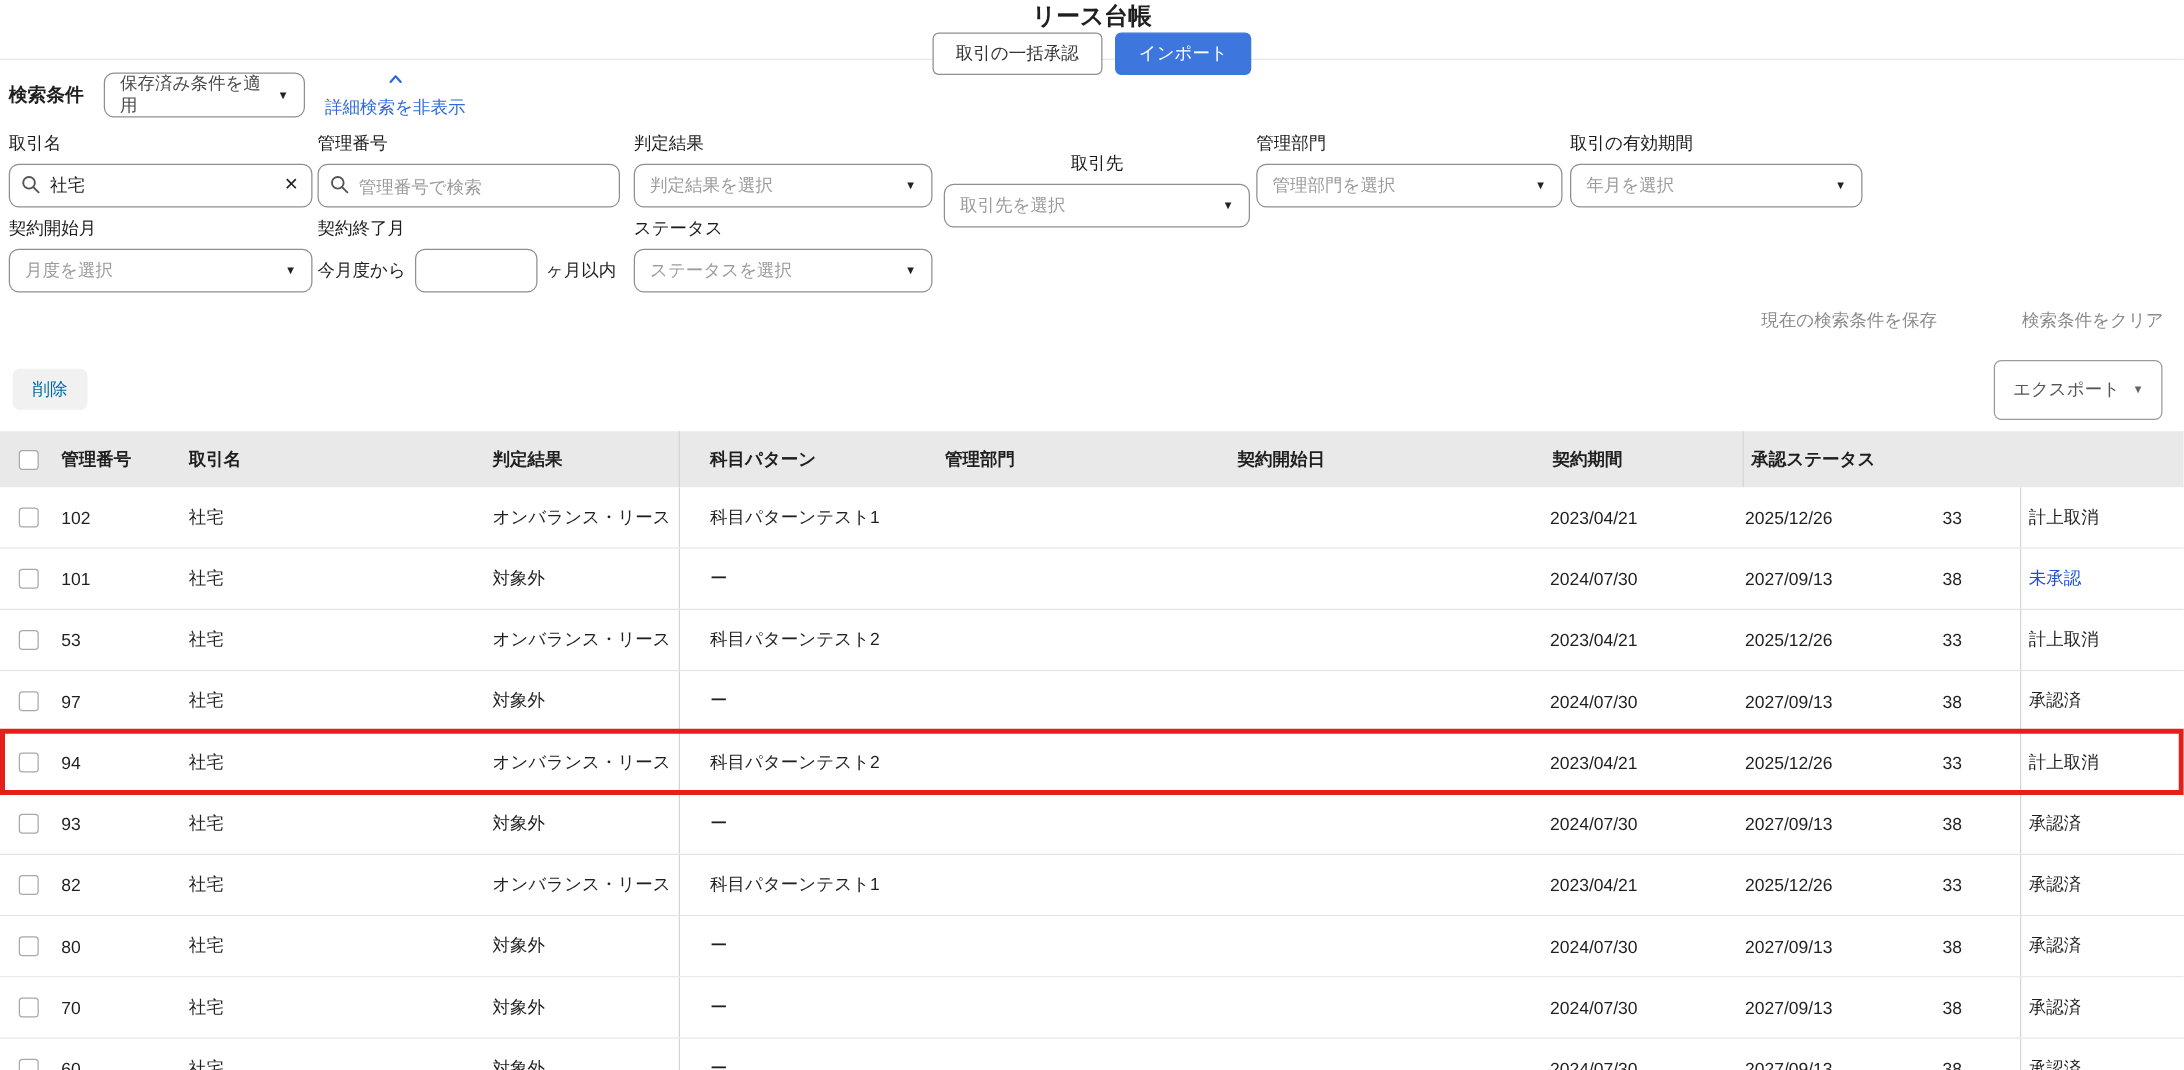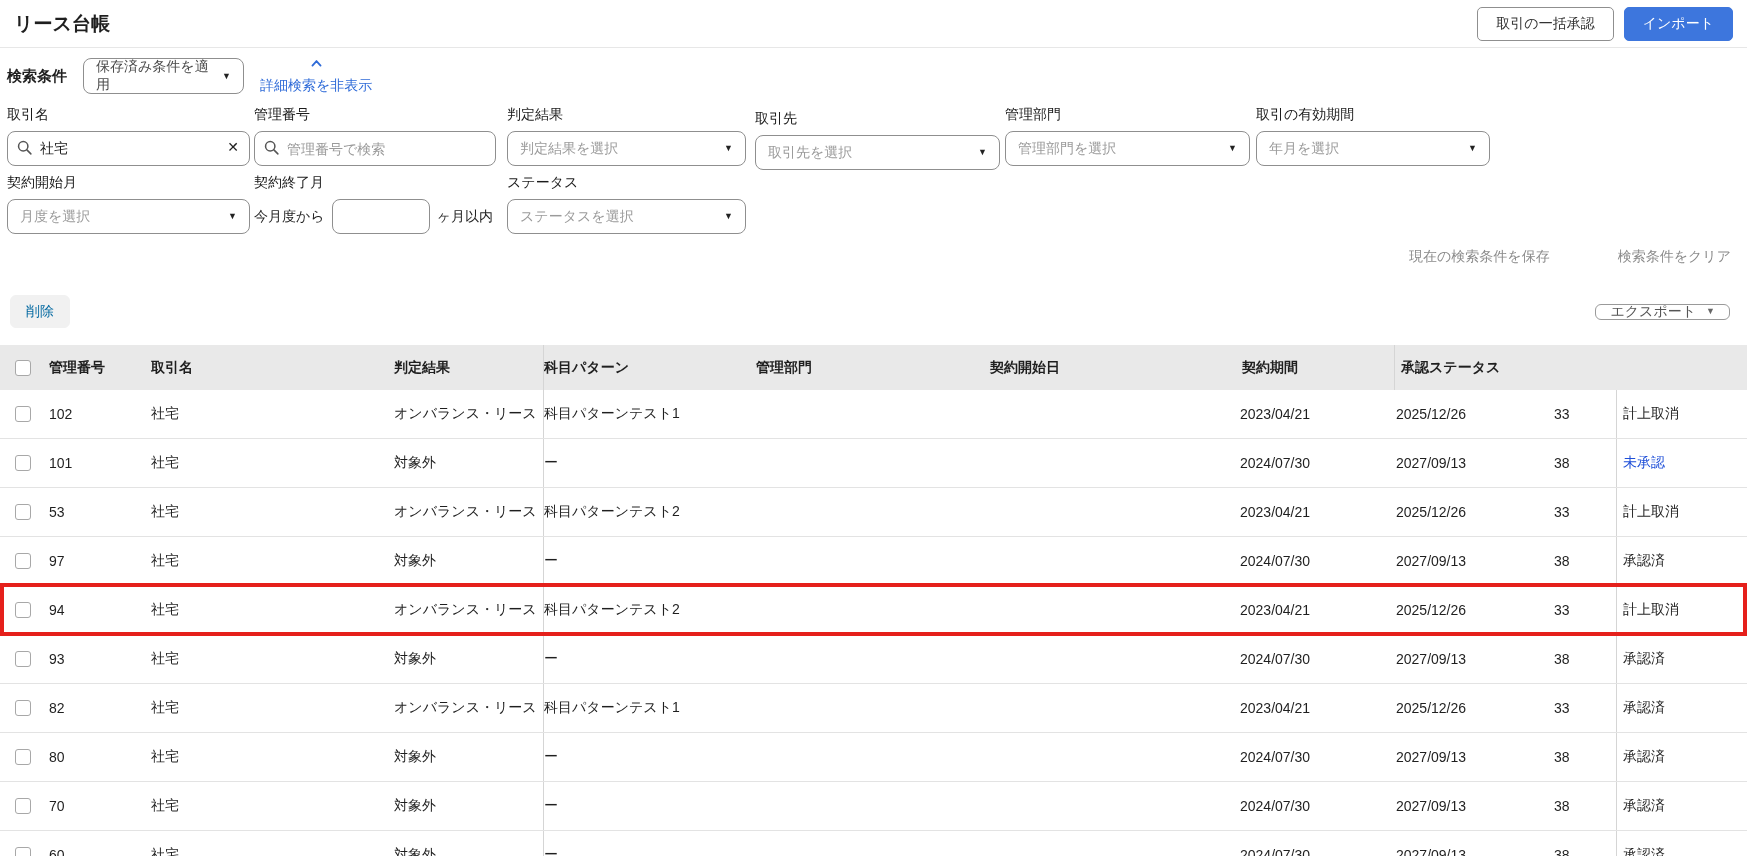--- a/index.html
+++ b/index.html
@@ -4,21 +4,21 @@
 <style>
   * { box-sizing: border-box; }
   html,body { margin:0; padding:0; }
   body {
     width:1747px; height:856px; overflow:hidden; background:#fff;
     font-family:"Liberation Sans","DejaVu Sans",sans-serif;
     color:#1f1f1f; font-size:14px;
   }
   
   .topbar { height:48px; display:flex; justify-content:space-between; align-items:center;
-            padding:0 14px; border-bottom:1px solid #e7e7e7; }
+            padding:0 14px; border-bottom:1px solid #e7e7e7;flex-direction:column; }
   .page-title { font-size:19px; font-weight:700; margin:0; }
   .topbar-actions { display:flex; gap:10px; }
   .btn { height:34px; padding:0 18px; border-radius:5px; font-size:14px; cursor:pointer;
          display:inline-flex; align-items:center; justify-content:center;
          font-family:inherit; }
   .btn-outline { background:#fff; border:1px solid #8f8f8f; color:#333; }
   .btn-primary { background:#3d76dd; border:1px solid #3d76dd; color:#fff; }
   
   .search-row { display:flex; align-items:center; gap:16px; margin:10px 0 0 7px; height:36px; }
   .search-label { font-weight:700; font-size:15px; }
@@ -35,48 +35,48 @@
   .control { height:35px; border:1px solid #8f8f8f; border-radius:8px; background:#fff;
              font-size:14px; width:100%; font-family:inherit; }
   .dropdown { display:flex; align-items:center; justify-content:space-between;
               padding:0 12px; color:#9b9b9b; cursor:pointer; }
   .search-wrap { position:relative; }
   .search-wrap input { padding:0 30px 0 32px; color:#1b1b1b; outline:none; }
   .search-wrap input::placeholder { color:#9b9b9b; }
   .mag-icon { position:absolute; left:9px; top:8px; }
   .clear-x { position:absolute; right:11px; top:8px; font-size:14px; color:#222; cursor:pointer; }
   .fg1{left:7px;top:4px;width:243px;} .fg2{left:254px;top:4px;width:242px;}
-  .fg3{left:507px;top:4px;width:239px;} .fg4{left:755px;top:8px;width:245px;}
+  .fg3{left:507px;top:4px;width:239px;} .fg4{left:755px;top:20px;width:245px;text-align:center;}
   .fg5{left:1005px;top:4px;width:245px;} .fg6{left:1256px;top:4px;width:234px;}
   .fg7{left:7px;top:72px;width:243px;} .fg8{left:254px;top:72px;width:250px;}
   .fg9{left:507px;top:72px;width:239px;}
   .months-line { display:flex; align-items:center; gap:7px; white-space:nowrap; }
   .months-input { width:98px; padding:0 10px; outline:none; }
   
   .links-row { margin-top:16px; padding-right:16px; display:flex; justify-content:flex-end; gap:68px; }
   .gray-link { color:#8b8b8b; cursor:pointer; text-decoration:none; }
   
   .table-toolbar { margin-top:29px; padding:0 17px 0 10px; display:flex;
                    justify-content:space-between; align-items:center; height:33px; }
   .btn-disabled { background:#f1f1f1; border:1px solid #f1f1f1; color:#0369a1;
                   height:33px; padding:0 15px; border-radius:6px; font-size:14px; }
-  .btn-export { background:#fff; border:1px solid #9a9a9a; color:#555; height:16px;
+  .btn-export { background:#fff; border:1px solid #9a9a9a; color:#555; height:48px;
                 padding:0 14px; border-radius:6px; display:inline-flex; align-items:center;
                 gap:10px; cursor:pointer; font-size:14px; font-family:inherit; }
   .btn-export .caret { color:#666; }
   
   .table { margin-top:17px; }
   .trow, .thead-row { display:grid;
     grid-template-columns:45px 102px 243px 153px 205px 240px 250px 156px 156px 66px 131px;
     align-items:stretch; }
   .thead-row { background:#e9e9e9; height:45px; font-weight:700; }
   .trow { height:49px; border-bottom:1px solid #e3e3e3; position:relative; background:#fff; }
   .cell { display:flex; align-items:center; padding-left:4px; overflow:hidden; white-space:nowrap; }
   .c-check { justify-content:center; padding-left:0; }
-  .c-pattern { border-left:1px solid #d5d5d5; padding-left:0; }
+  .c-pattern { border-left:1px solid #d5d5d5; padding-left:24px; }
   .c-partner, .c-dept { padding-left:8px; }
   .c-start, .c-end { padding-left:2px; }
   .c-status { border-left:1px solid #d5d5d5; padding-left:6px; }
   .checkbox { width:16px; height:16px; border:1px solid #a8a8a8; border-radius:3px;
               background:#fff; cursor:pointer; display:inline-block; }
   .muted { color:#1d4ed8; }
   .trow.highlight::after { content:""; position:absolute; left:0; right:0; top:-3px; bottom:-2px;
                            border:4px solid #e5201b; pointer-events:none; z-index:2; }
 </style>
 </head>

